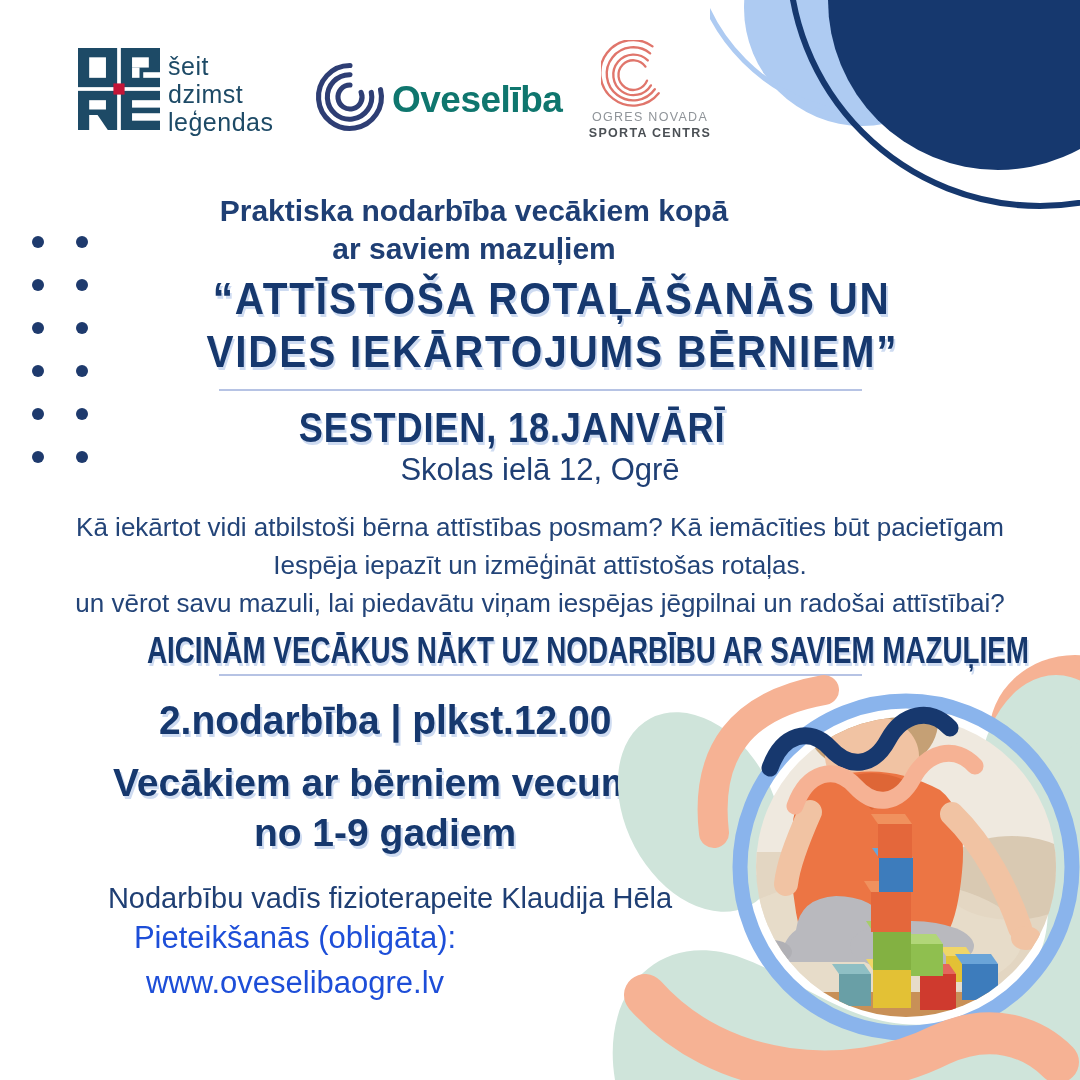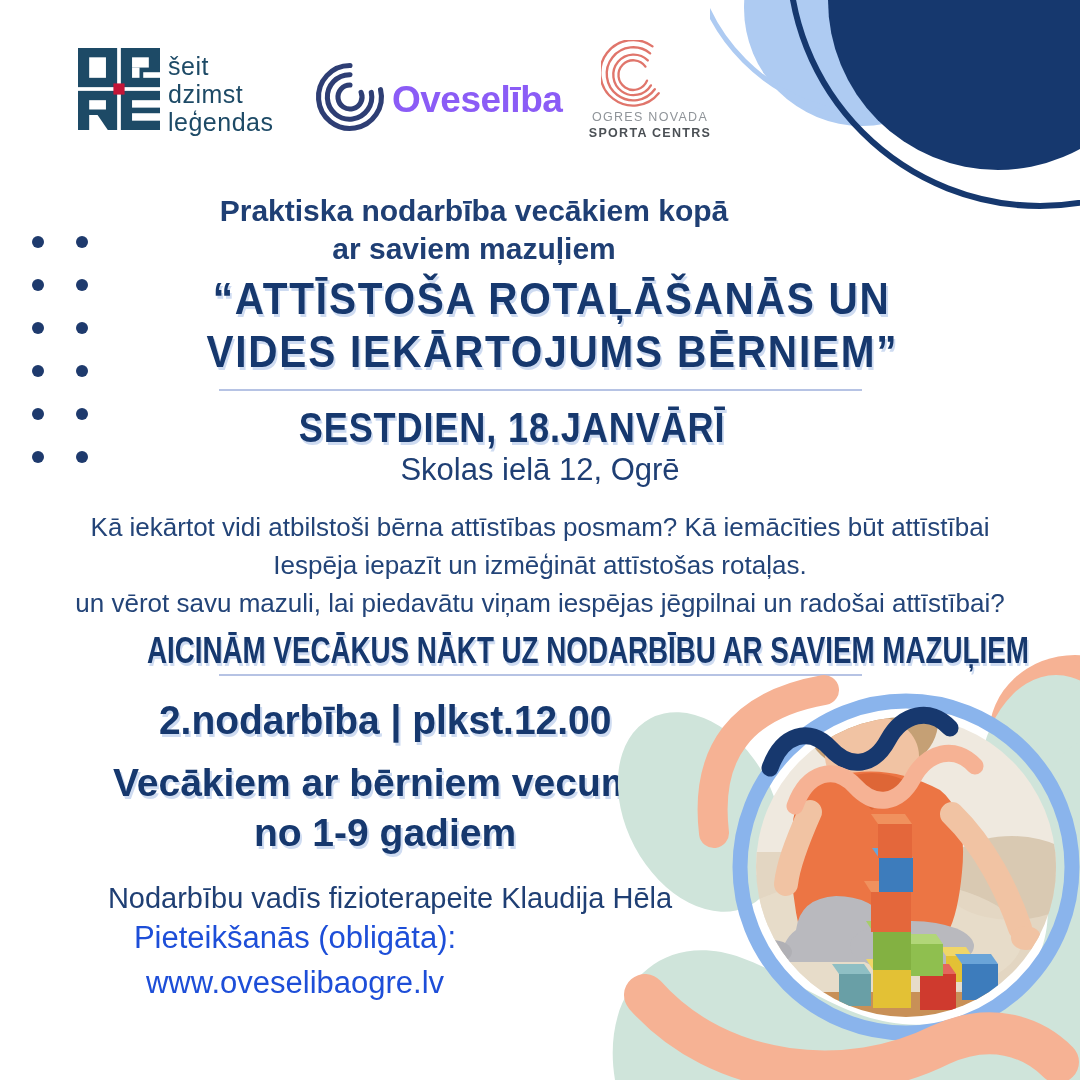--- a/index.html
+++ b/index.html
@@ -10,21 +10,21 @@
   .abs{position:absolute;}
   .center{text-align:center;}
   .navy{color:#16386e;}
   .navy2{color:#1f3f74;}
   .sh{text-shadow:2px 3px 0 rgba(146,175,224,0.45);}
   .squash{display:inline-block;transform-origin:center;}
   
   #hdr-ogre{left:78px;top:48px;}
   #ogre-tagline{left:168px;top:52px;font-size:25px;line-height:28px;color:#1d4a66;letter-spacing:.5px;}
   #hdr-oves-icon{left:313px;top:60px;}
-  #oves-word{left:392px;top:79px;font-size:37px;font-weight:700;color:#8b5cf6;letter-spacing:-0.5px;}
+  #oves-word{left:392px;top:79px;font-size:37px;font-weight:700;color:#0f766e;letter-spacing:-0.5px;}
   #sc-icon{left:601px;top:40px;}
   #sc-l1{left:570px;top:110px;width:160px;font-size:12.5px;color:#8f9499;letter-spacing:1.3px;}
   #sc-l2{left:570px;top:126px;width:160px;font-size:12.5px;font-weight:700;color:#4b5055;letter-spacing:1.3px;}
   
   #corner-tr{top:0;right:0;}
   #dots{left:22px;top:228px;}
   #artwork{left:595px;top:635px;}
   
   #intro{left:0;top:192px;width:948px;font-size:30px;font-weight:600;line-height:38px;}
   #title{left:0;top:272px;width:1080px;font-weight:800;font-size:45px;line-height:53px;letter-spacing:2px;padding-left:12px;}
@@ -131,21 +131,21 @@
 </div>
 
 <div id="div1" class="abs divider"></div>
 
 <div id="evdate" class="abs center navy">
   <span class="squash sh">SESTDIEN, 18.JANVĀRĪ</span>
 </div>
 <div id="evaddr" class="abs center navy2">Skolas ielā 12, Ogrē</div>
 
 <div id="para" class="abs center">
-  <div>Kā iekārtot vidi atbilstoši bērna attīstības posmam? Kā iemācīties būt attīstībai</div>
+  <div>Kā iekārtot vidi atbilstoši bērna attīstības posmam? Kā iemācīties būt pacietīgam</div>
   <div>Iespēja iepazīt un izmēģināt attīstošas rotaļas.</div>
   <div>un vērot savu mazuli, lai piedavātu viņam iespējas jēgpilnai un radošai attīstībai?</div>
 </div>
 
 <div id="cta" class="abs center navy">
   <span class="squash sh">AICINĀM VECĀKUS NĀKT UZ NODARBĪBU AR SAVIEM MAZUĻIEM</span>
 </div>
 
 <div id="div2" class="abs divider"></div>
 

